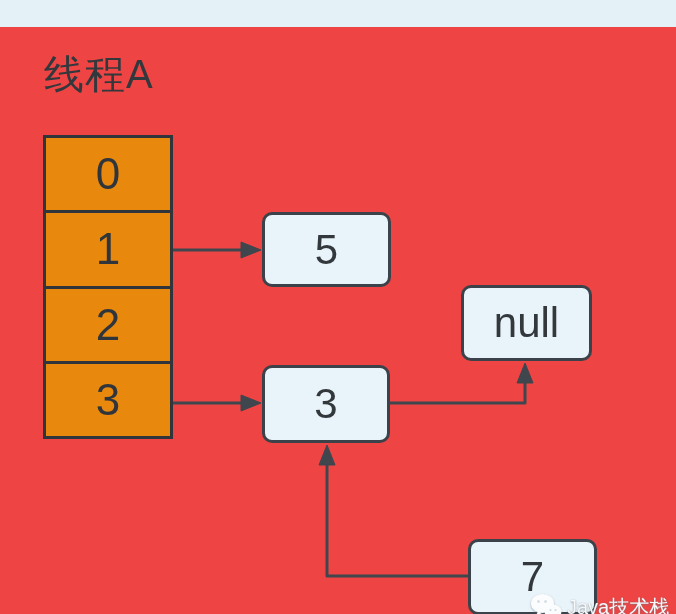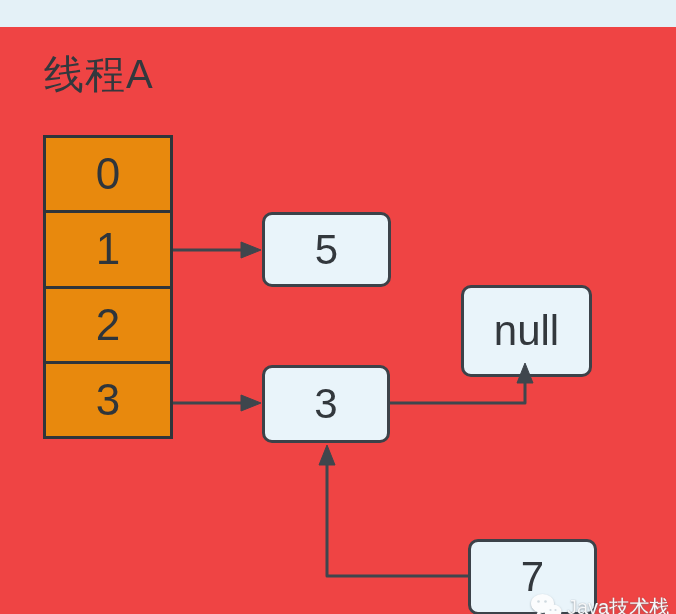--- a/index.html
+++ b/index.html
@@ -60,21 +60,21 @@
     display: flex;
     align-items: center;
     justify-content: center;
   }
   .node span {
     font-size: 42px;
     color: #33383d;
     line-height: 1;
   }
   .node-5    { left: 262px; top: 185px; width: 129px; height: 75px; }
-  .node-null { left: 461px; top: 258px; width: 131px; height: 92px; }
+  .node-null { left: 461px; top: 258px; width: 131px; height: 76px; }
   .node-3    { left: 262px; top: 338px; width: 128px; height: 78px; }
   .node-7    { left: 468px; top: 512px; width: 129px; height: 76px; }
   .wires {
     position: absolute;
     left: 0;
     top: 0;
     width: 676px;
     height: 614px;
     pointer-events: none;
   }

